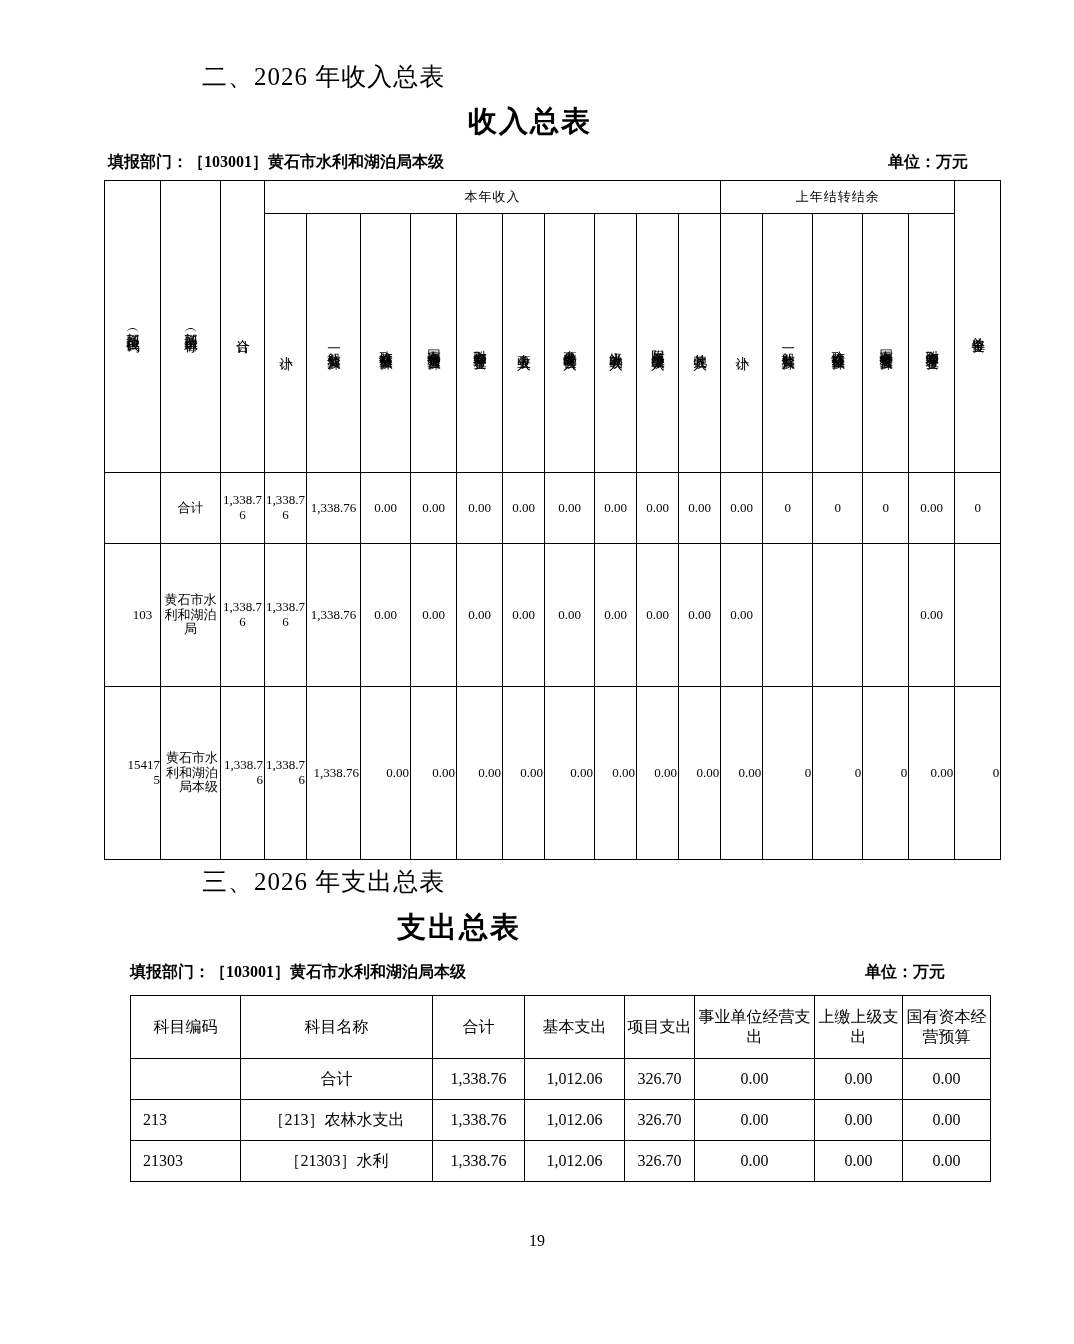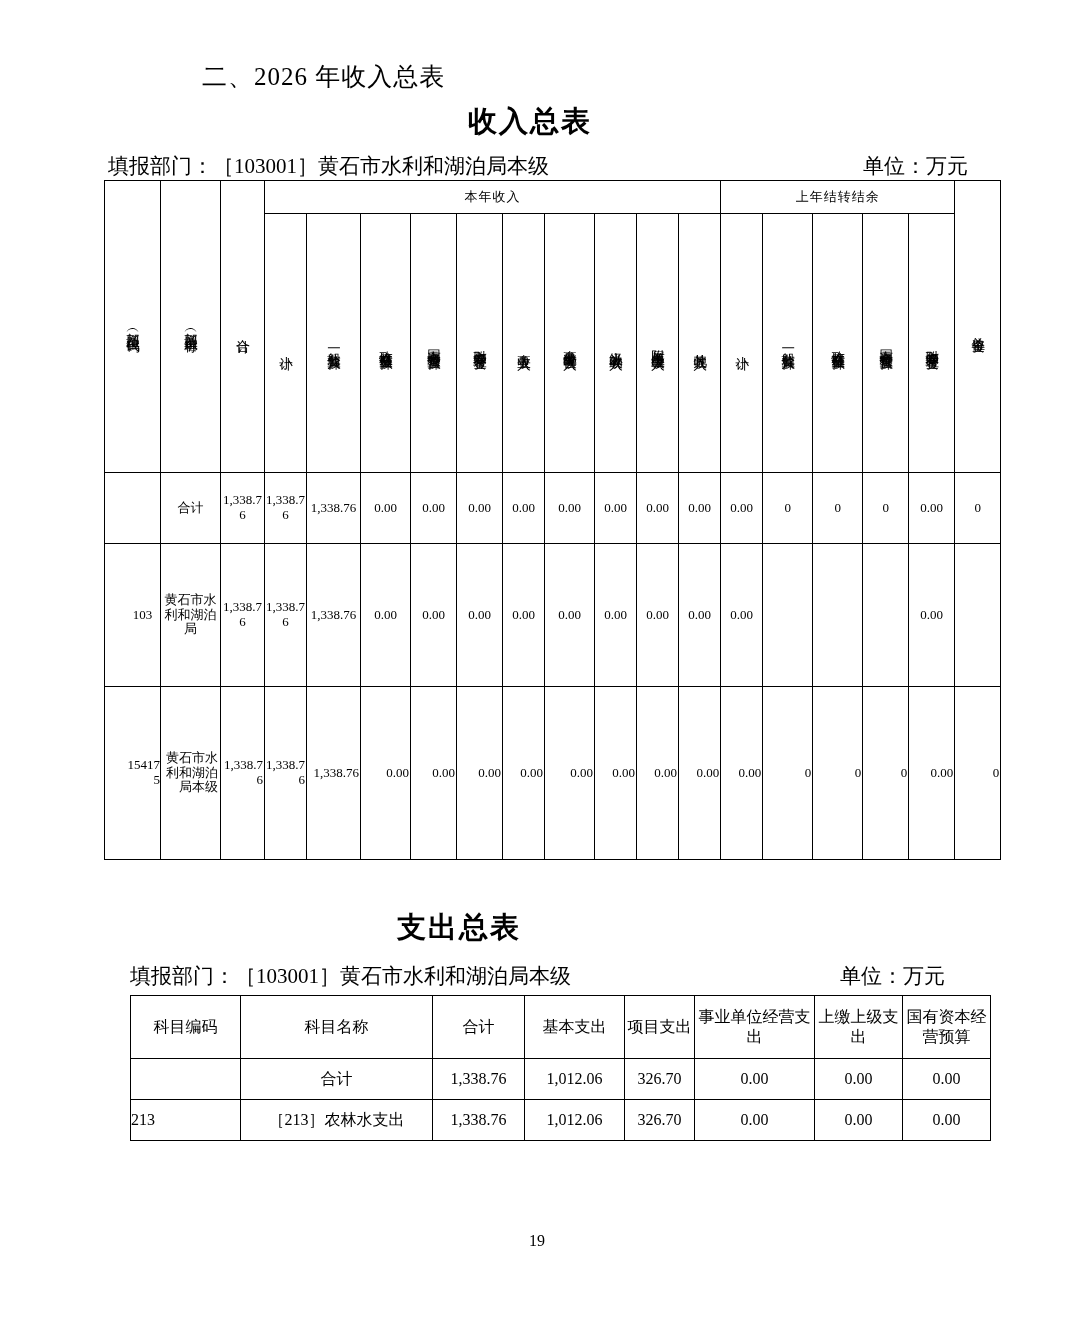--- a/index.html
+++ b/index.html
@@ -37,21 +37,22 @@
     font-weight: bold;
     letter-spacing: 2px;
     text-align: center;
     margin: 0;
   }
   #title1 { position: absolute; left: 17px; top: 102px; width: 970px; margin-left: 28px; }
   #title2 { position: absolute; left: 0; top: 908px; width: 918px; }
 
   .meta-row {
     position: absolute;
-    font-size: 21px;
+    font-size: 16px;
+    font-weight: bold;
   }
   #meta1 { left: 108px; top: 152px; width: 860px; }
   #meta2 { left: 130px; top: 962px; width: 815px; }
   .meta-row .dept { float: left; }
   .meta-row .unit { float: right; }
 
   
   table {
     border-collapse: collapse;
     table-layout: fixed;
@@ -129,21 +130,21 @@
   }
   #expense-table td.hd {
     height: 62px;
     font-size: 16px;
   }
   #expense-table td.name {
     text-align: center;
   }
   #expense-table td.codecell {
     text-align: left;
-    padding-left: 0;
+    padding-left: 12px;
   }
 
   
   #page-number {
     position: absolute;
     left: 0;
     top: 1232px;
     width: 1074px;
     text-align: center;
     font-size: 16px;
@@ -281,20 +282,21 @@
         <td class="num">0.00</td>
         <td class="num">0</td>
         <td class="num">0</td>
         <td class="num">0</td>
         <td class="num">0.00</td>
         <td class="num">0</td>
       </tr>
     </tbody>
   </table>
 
+  <h2 class="section-heading" id="sec2-heading">三、2026 年支出总表</h2>
 
   <div class="table-title" id="title2">支出总表</div>
 
   <div class="meta-row" id="meta2">
     <span class="dept">填报部门：［103001］黄石市水利和湖泊局本级</span>
     <span class="unit">单位：万元</span>
   </div>
 
   <table id="expense-table">
     <colgroup>
@@ -334,18 +336,28 @@
         <td class="codecell">213</td>
         <td class="name">［213］农林水支出</td>
         <td>1,338.76</td>
         <td>1,012.06</td>
         <td>326.70</td>
         <td>0.00</td>
         <td>0.00</td>
         <td>0.00</td>
       </tr>
 
+      <tr>
+        <td class="codecell">21303</td>
+        <td class="name">［21303］水利</td>
+        <td>1,338.76</td>
+        <td>1,012.06</td>
+        <td>326.70</td>
+        <td>0.00</td>
+        <td>0.00</td>
+        <td>0.00</td>
+      </tr>
     </tbody>
   </table>
 
   <div id="page-number">19</div>
 
 </div>
 
 </body></html>

